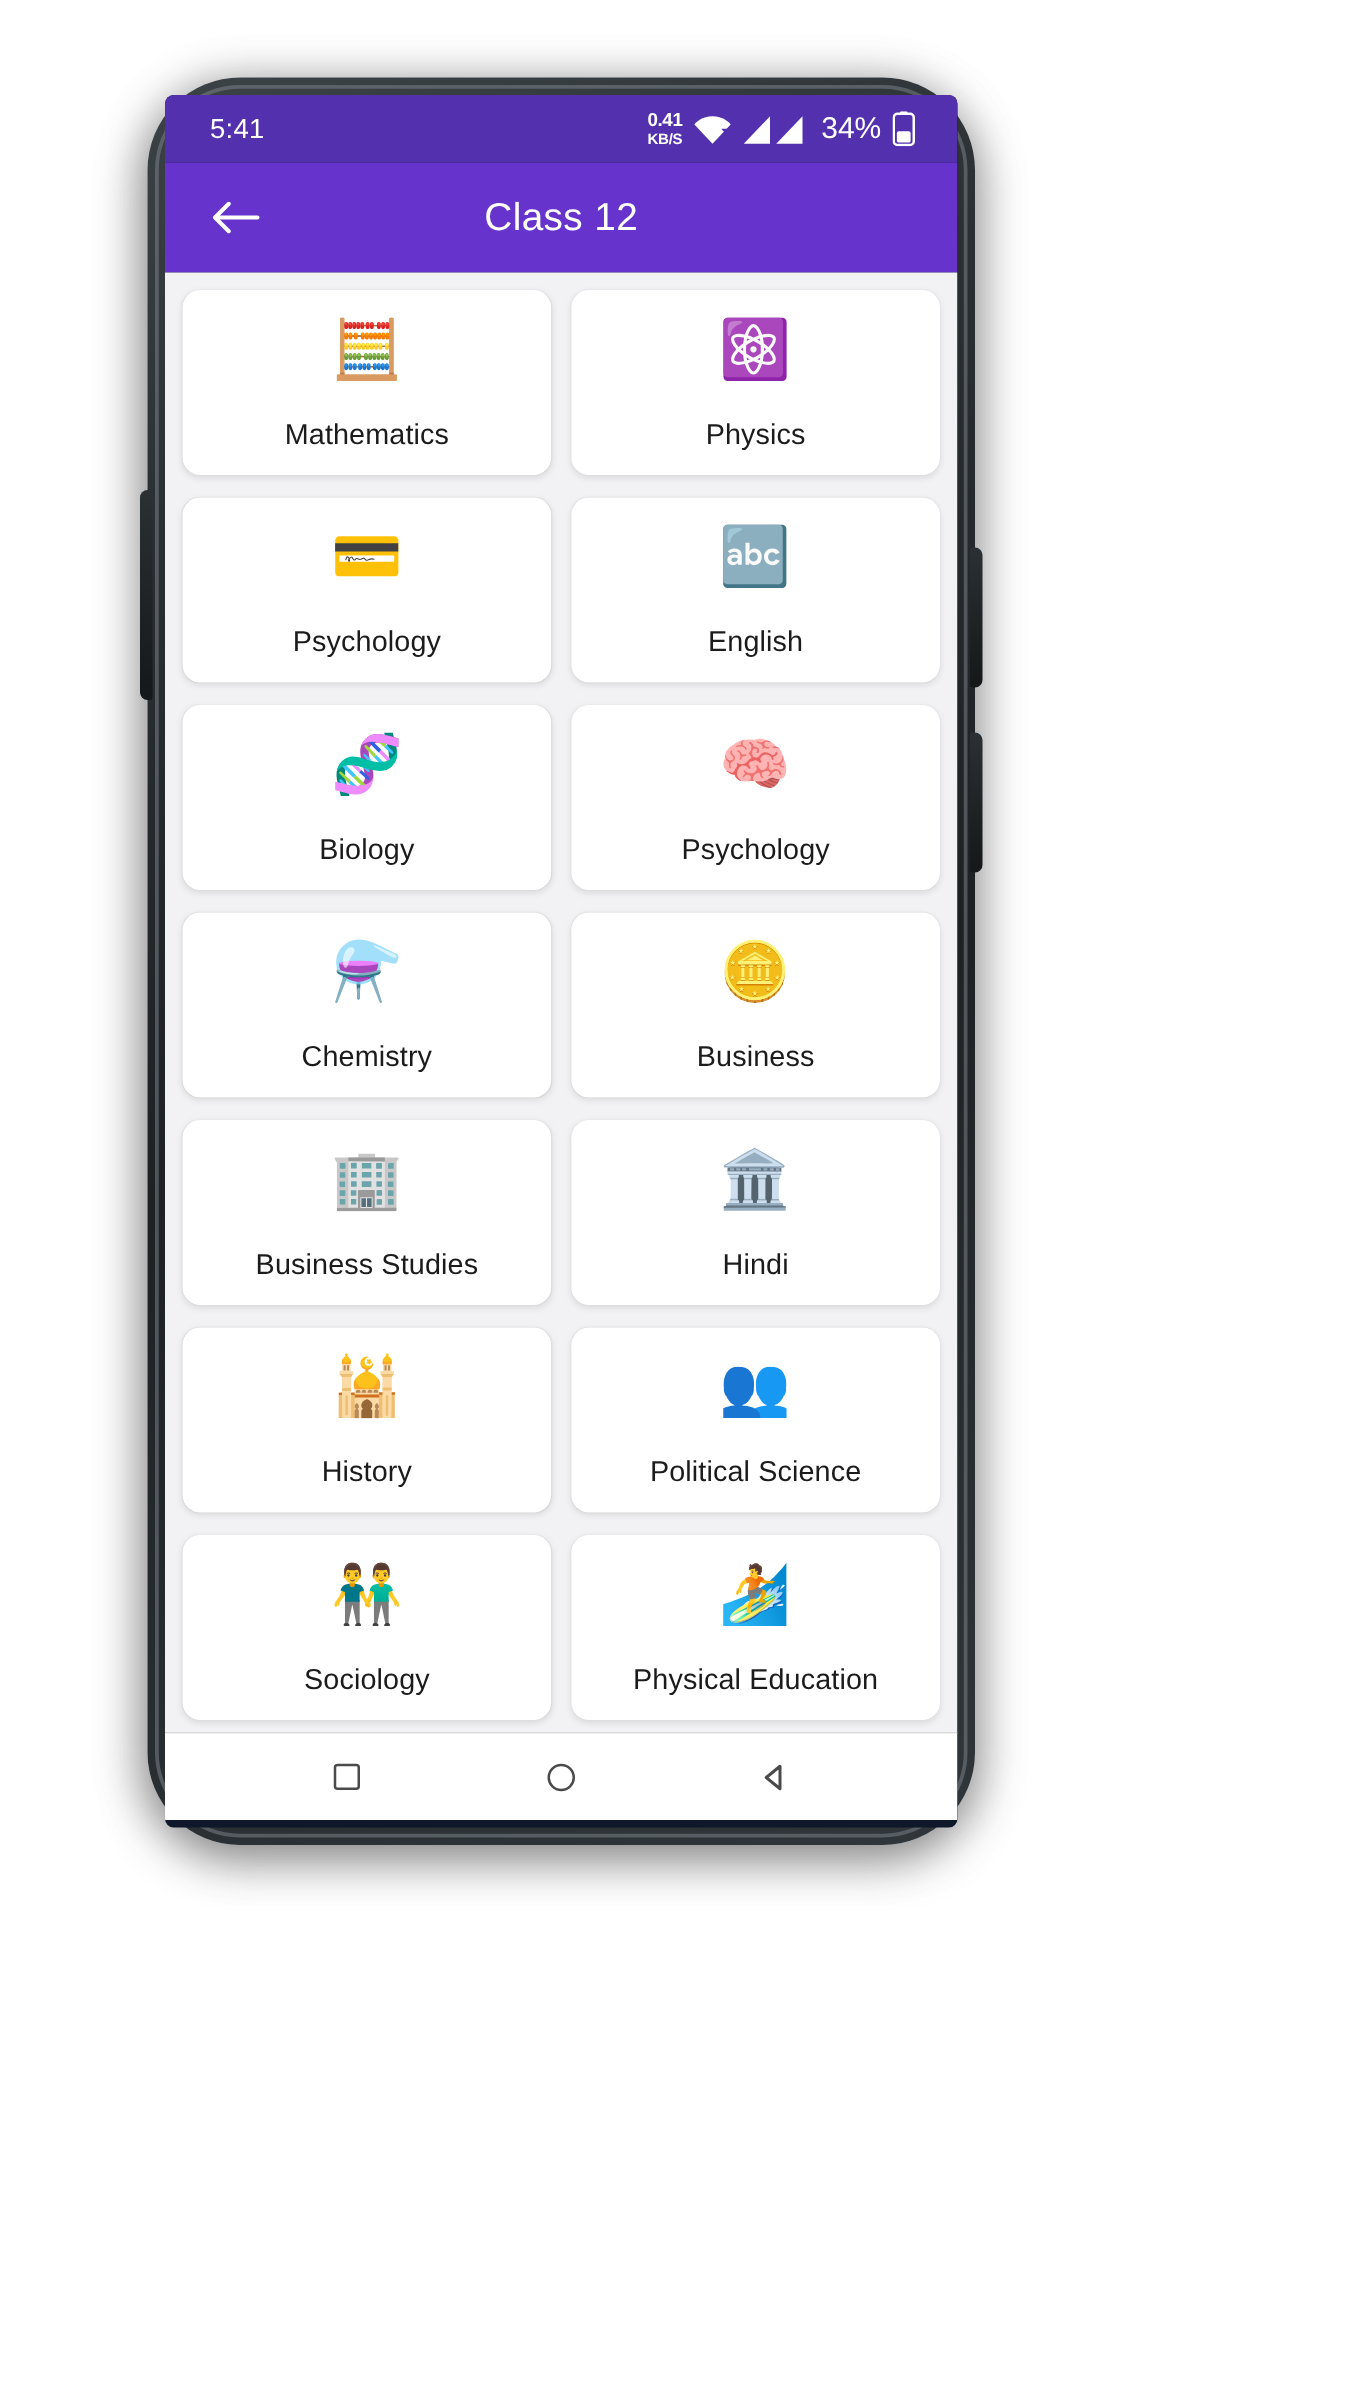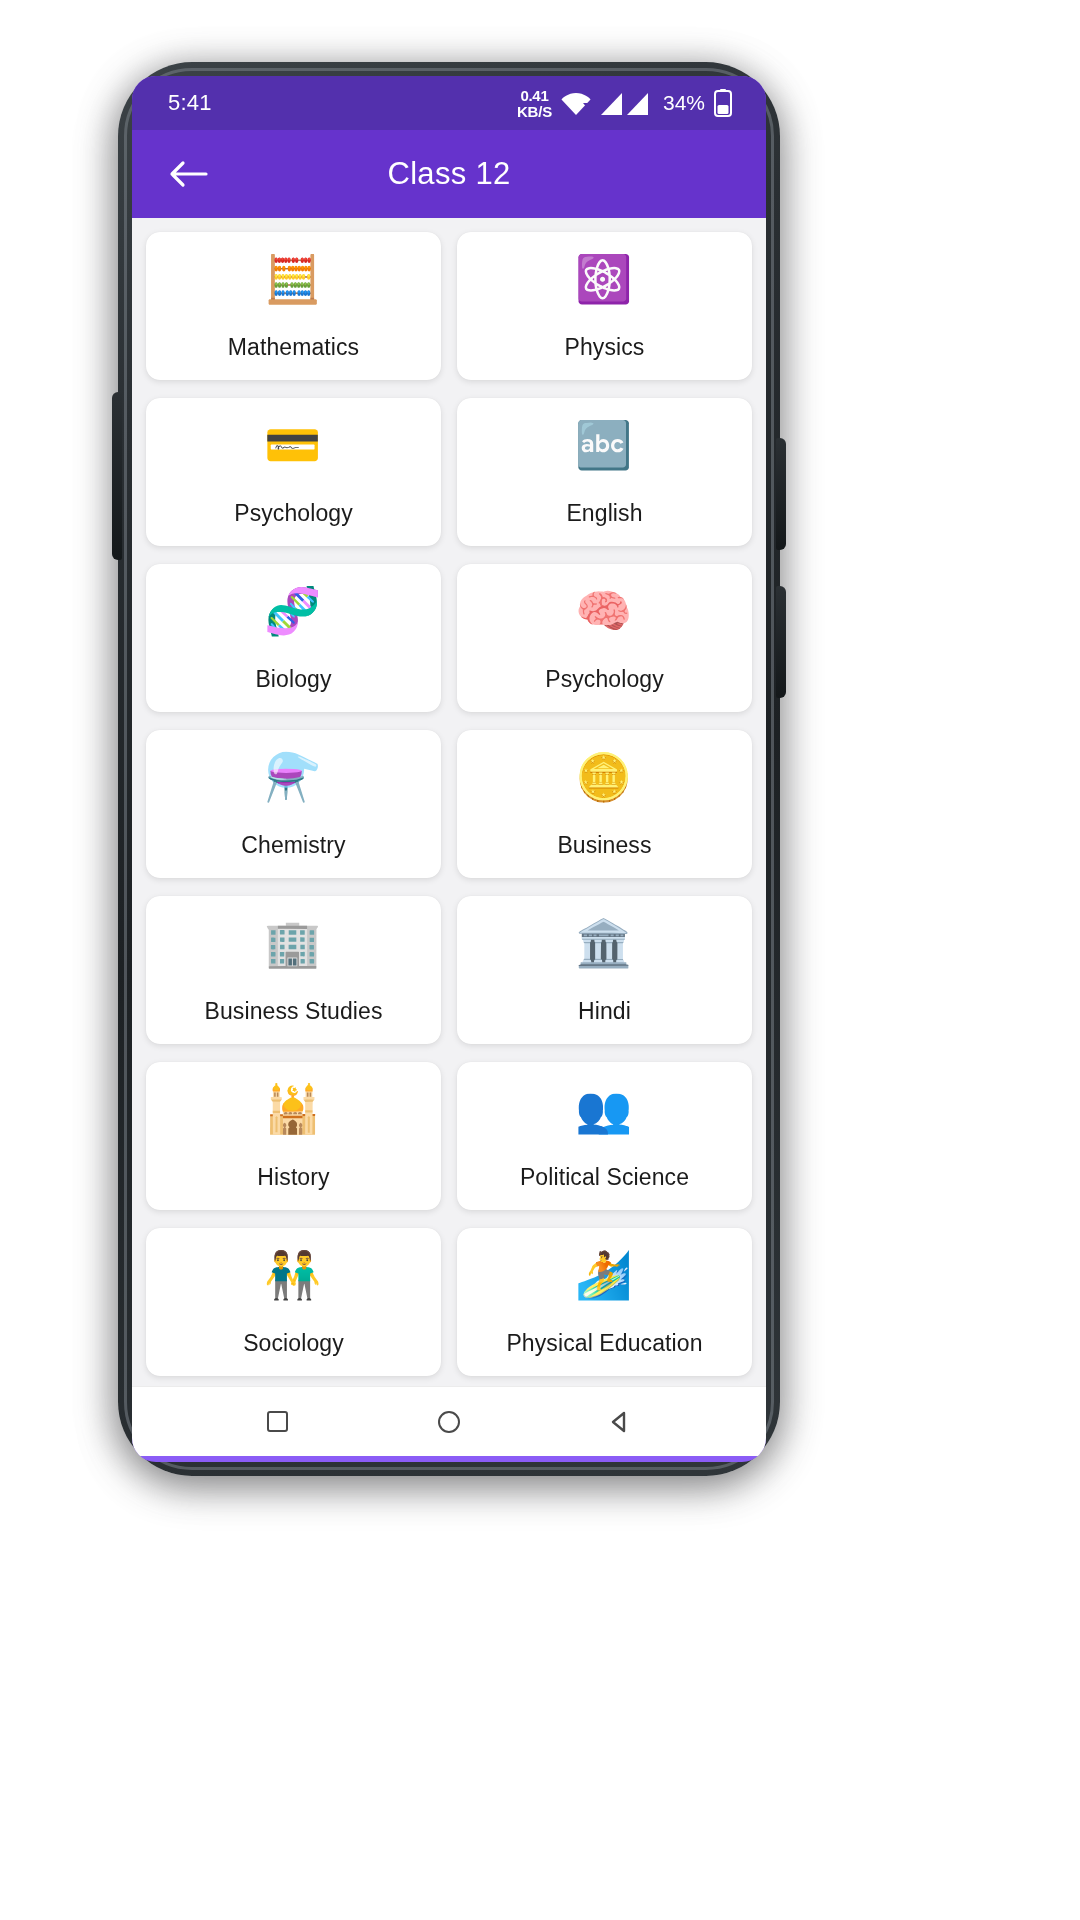--- a/index.html
+++ b/index.html
@@ -37,22 +37,22 @@
     position: absolute;
     left: 6px; top: 6px; right: 6px; bottom: 6px;
     border-radius: 68px;
     border: 3px solid rgba(120,128,134,0.55);
     pointer-events: none;
   }
   .screen {
     position: absolute;
     left: 132px; top: 76px;
     width: 634px; height: 1386px;
-    border-radius: 24px;
-    background: #8b5cf6;
+    border-radius: 7px;
+    background: #0f172a;
     overflow: hidden;
   }
 
   
   .btn-side {
     position: absolute;
     background: linear-gradient(180deg,#2b3034,#14181a);
     border-radius: 4px;
   }
   .btn-left-1  { left: 112px; top: 392px; width: 10px; height: 168px; border-radius: 6px 2px 2px 6px; }
@@ -79,23 +79,23 @@
     display: flex;
     align-items: center;
     gap: 9px;
   }
   .netspeed {
     display: flex; flex-direction: column;
     align-items: center; justify-content: center;
     line-height: 1;
   }
   .netspeed .n1 { font-size: 15px; font-weight: 700; letter-spacing: -0.3px; }
-  .netspeed .n2 { font-size: 15px; font-weight: 700; letter-spacing: -0.2px; margin-top: 1px; }
+  .netspeed .n2 { font-size: 12px; font-weight: 700; letter-spacing: -0.2px; margin-top: 1px; }
   .status-icon { display: flex; align-items: center; }
-  .status-batt-text { font-size: 21px; font-weight: 500; margin-left: 2px; }
+  .status-batt-text { font-size: 24px; font-weight: 500; margin-left: 2px; }
 
   
   .appbar {
     position: relative;
     height: 88px;
     background: #6633cc;
     display: flex;
     align-items: center;
     padding: 0 28px;
   }

